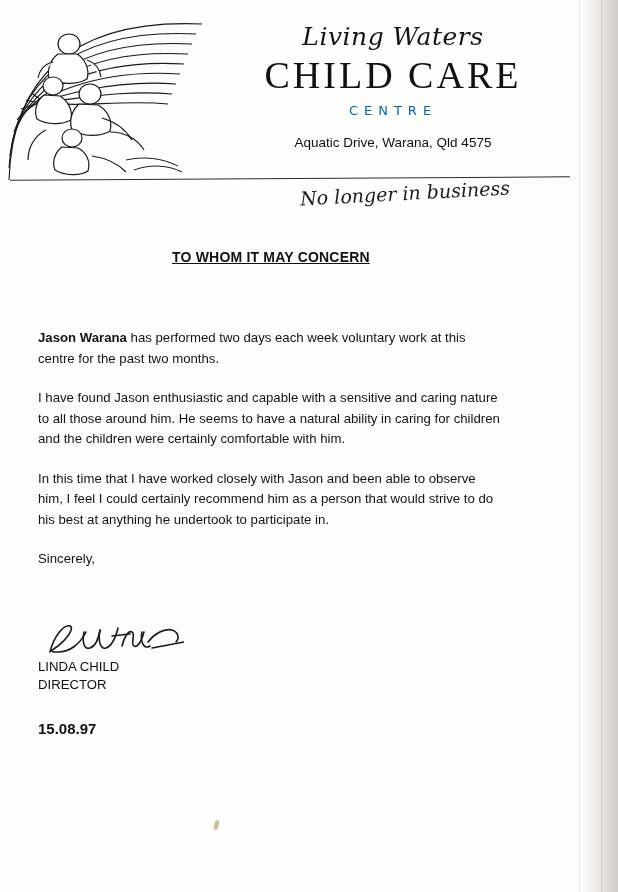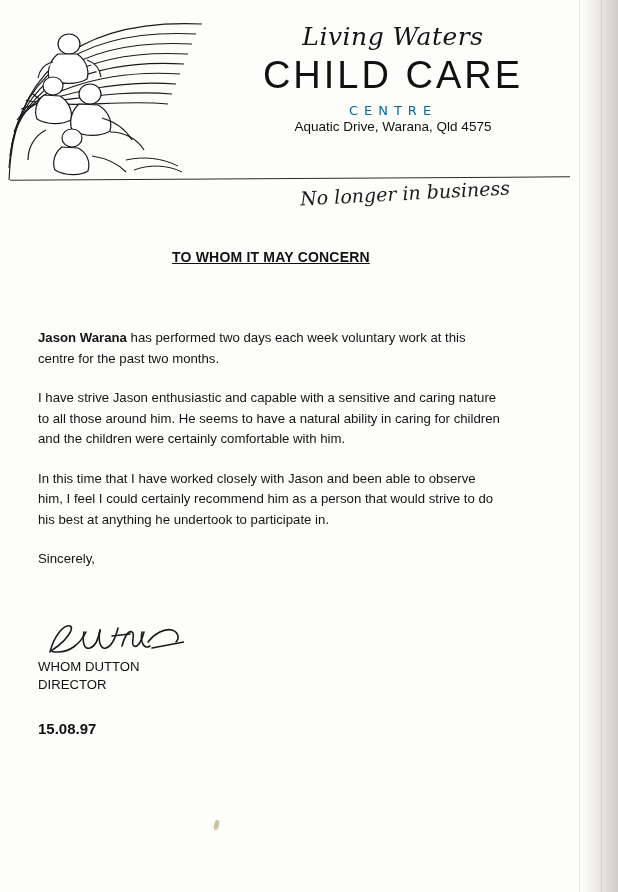--- a/index.html
+++ b/index.html
@@ -68,36 +68,36 @@
   .brand-script {
     font-family: "DejaVu Serif", serif;
     font-style: italic;
     font-size: 25px;
     letter-spacing: 0.5px;
     color: #141414;
     line-height: 1;
   }
   .brand-main {
     margin-top: 7px;
-    font-family: Liberation Sans, sans-serif;
+    font-family: Liberation Serif, serif;
     font-size: 38px;
     letter-spacing: 3px;
     color: #111111;
     line-height: 1;
     font-weight: 400;
   }
   .brand-sub {
     margin-top: 9px;
     font-family: "DejaVu Sans", sans-serif;
     font-size: 13px;
     letter-spacing: 6px;
     color: #0369a1;
   }
   .addr {
-    margin-top: 0;
+    margin-top: 16px;
     font-family: "Liberation Sans", sans-serif;
     font-size: 13.5px;
     color: #111111;
     line-height: 1.35;
   }
   .phone-line {
     font-family: "Liberation Sans", sans-serif;
     font-size: 13.5px;
     color: #111111;
     margin-top: 2px;
@@ -252,42 +252,42 @@
 
     <div class="rule"></div>
   </div>
 
   <div class="handwrite-note">No longer in business</div>
 
   <div class="subject">TO WHOM IT MAY CONCERN</div>
 
   <div class="letter-body">
     <p class="tight"><span class="name-strong">Jason Warana</span><span> has performed two days each week voluntary work at this centre for the past two months.</span></p>
-    <p>I have strive Jason enthusiastic and capable with a sensitive and caring nature to all those around him.  He seems to have a natural ability in caring for children and the children were certainly comfortable with him.</p>
+    <p>I have found Jason enthusiastic and capable with a sensitive and caring nature to all those around him.  He seems to have a natural ability in caring for children and the children were certainly comfortable with him.</p>
     <p>In this  time that I have worked closely with Jason and been able to observe him, I feel I could certainly recommend him as a person that would strive to do his best at anything he undertook to participate in.</p>
     <p>Sincerely,</p>
   </div>
 
   <div class="sign-img">
     <svg width="140" height="36" viewBox="0 0 140 36" xmlns="http://www.w3.org/2000/svg">
       <g fill="none" stroke="#1a1a1a" stroke-width="1.6" stroke-linecap="round">
         <path d="M6 30 C 10 14, 20 2, 26 4 C 31 6, 22 18, 14 24 C 8 28, 4 30, 14 30 C 26 30, 36 22, 42 10"></path>
         <path d="M40 10 C 38 20, 40 28, 46 26 C 52 24, 55 14, 56 8"></path>
         <path d="M56 8 C 54 18, 56 28, 62 26 C 68 24, 72 14, 74 6"></path>
         <path d="M68 14 L 86 12"></path>
         <path d="M78 24 C 80 16, 84 8, 88 10 C 92 12, 86 22, 90 24 C 94 26, 98 18, 100 10"></path>
         <path d="M98 10 C 96 20, 100 28, 106 24"></path>
         <path d="M104 20 C 110 12, 120 6, 128 8 C 134 10, 136 16, 132 20"></path>
         <path d="M108 26 C 118 24, 130 22, 140 20"></path>
       </g>
     </svg>
   </div>
 
   <div class="signer">
-    <div>WHOM DUTTON</div>
+    <div>LINDA CHILD</div>
     <div>DIRECTOR</div>
   </div>
 
   <div class="date">15.08.97</div>
 
   <div class="speck"></div>
 
   <div class="scan-edge">
     <div class="scan-edge-line"></div>
   </div>

